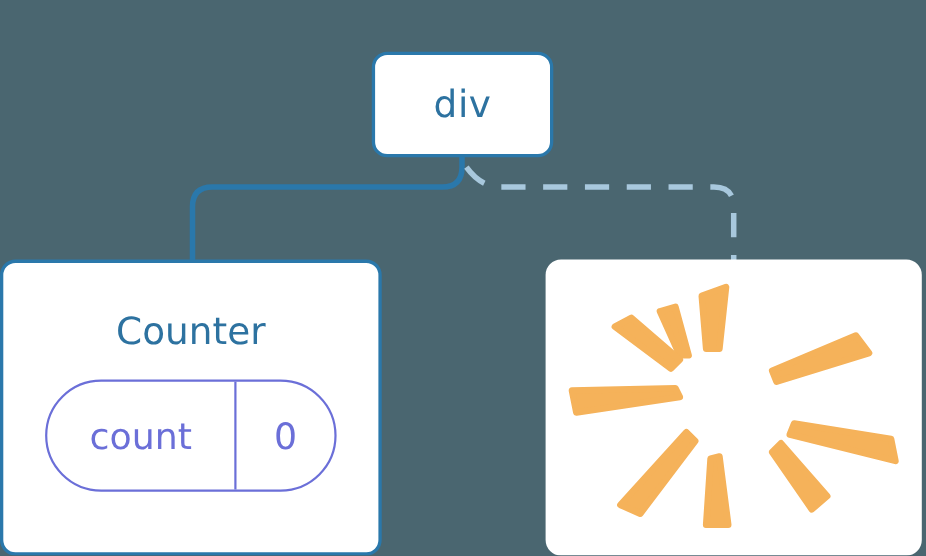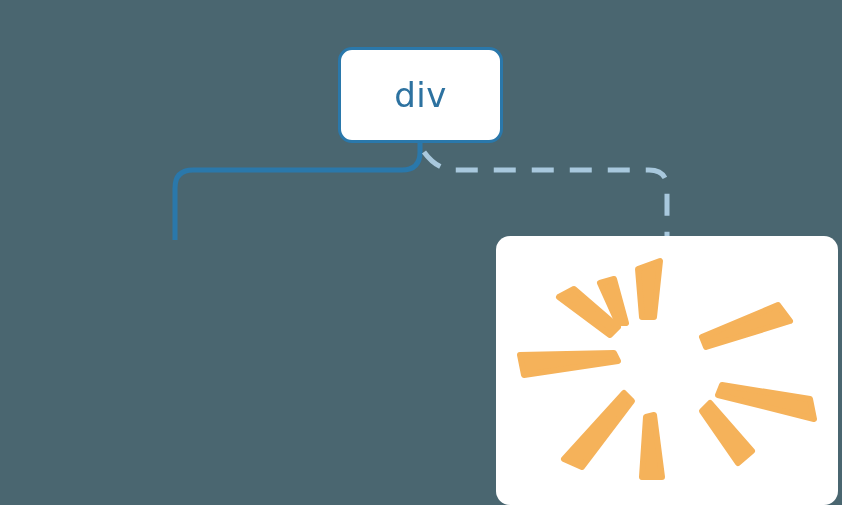--- a/index.html
+++ b/index.html
@@ -134,20 +134,27 @@
 
     <path d="M 420 97 L 420 152 Q 420 170 402 170 L 193 170 Q 175 170 175 188 L 175 240" fill="none" stroke="#2a78ab" stroke-width="5" stroke-linecap="butt"></path>
 
     <path d="M 424 152 Q 437 170 455 170 L 649 170 Q 667 170 667 188 L 667 240" fill="none" stroke="#a8c8dd" stroke-width="5" stroke-linecap="butt" stroke-dasharray="22 16"></path>
   </svg>
 
   <div class="node" id="node-root">
     <span class="node-title">div</span>
   </div>
 
+  <div class="node" id="node-counter">
+    <span class="node-title">Counter</span>
+    <div class="pill">
+      <div class="pill-key">count</div>
+      <div class="pill-value">0</div>
+    </div>
+  </div>
 
   <div class="node" id="node-sparkle">
     <svg width="330" height="240" viewBox="0 0 330 240" id="sparkle-svg" aria-hidden="true">
         <polygon points="136,18 158,10 152,66 140,66" fill="#f5b25a" stroke="#f5b25a" stroke-width="6" stroke-linejoin="round"></polygon>
         <polygon points="98,32 112,28 124,72 116,72" fill="#f5b25a" stroke="#f5b25a" stroke-width="6" stroke-linejoin="round"></polygon>
         <polygon points="57,46 72,38 116,76 108,84" fill="#f5b25a" stroke="#f5b25a" stroke-width="6" stroke-linejoin="round"></polygon>
         <polygon points="18,104 22,124 116,110 112,102" fill="#f5b25a" stroke="#f5b25a" stroke-width="6" stroke-linejoin="round"></polygon>
         <polygon points="62,208 80,216 130,150 122,142" fill="#f5b25a" stroke="#f5b25a" stroke-width="6" stroke-linejoin="round"></polygon>
         <polygon points="140,226 160,226 152,164 144,166" fill="#f5b25a" stroke="#f5b25a" stroke-width="6" stroke-linejoin="round"></polygon>
         <polygon points="236,212 250,200 208,152 200,160" fill="#f5b25a" stroke="#f5b25a" stroke-width="6" stroke-linejoin="round"></polygon>

